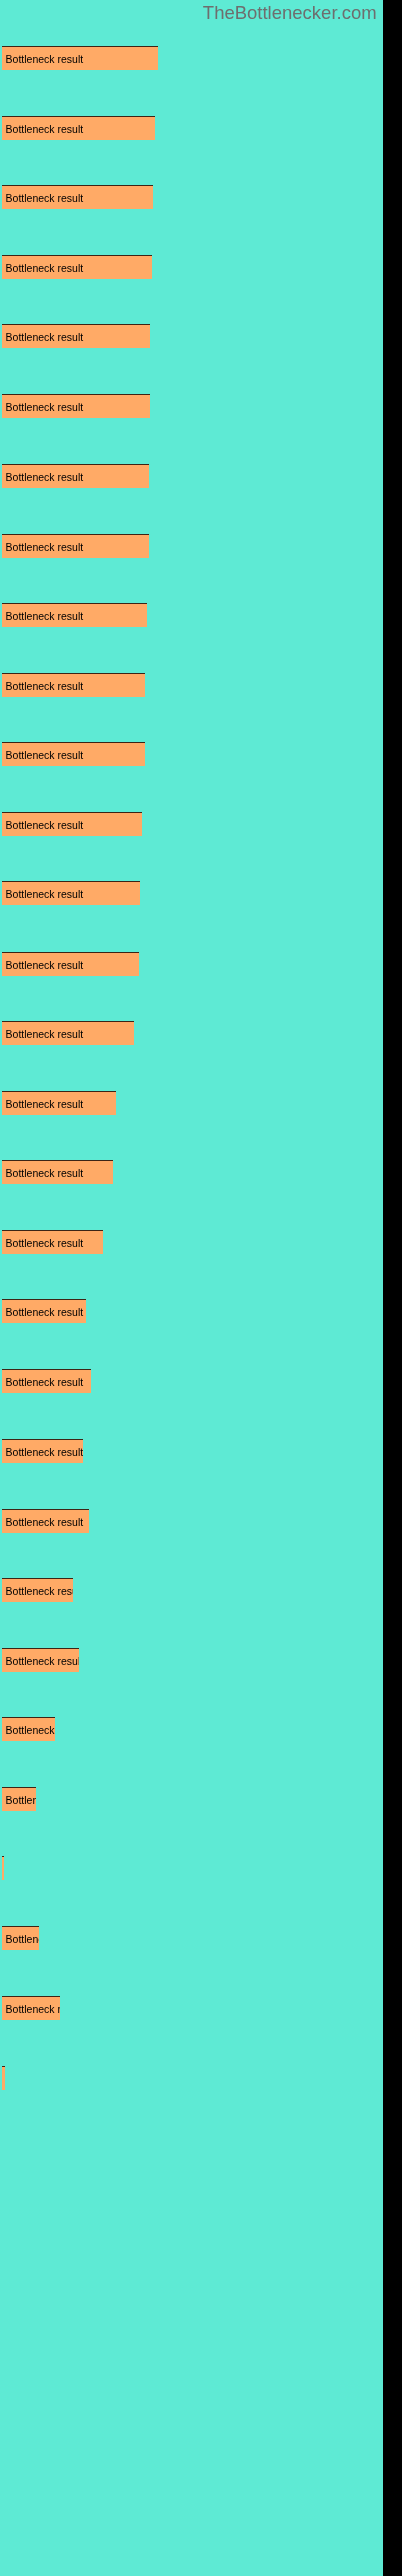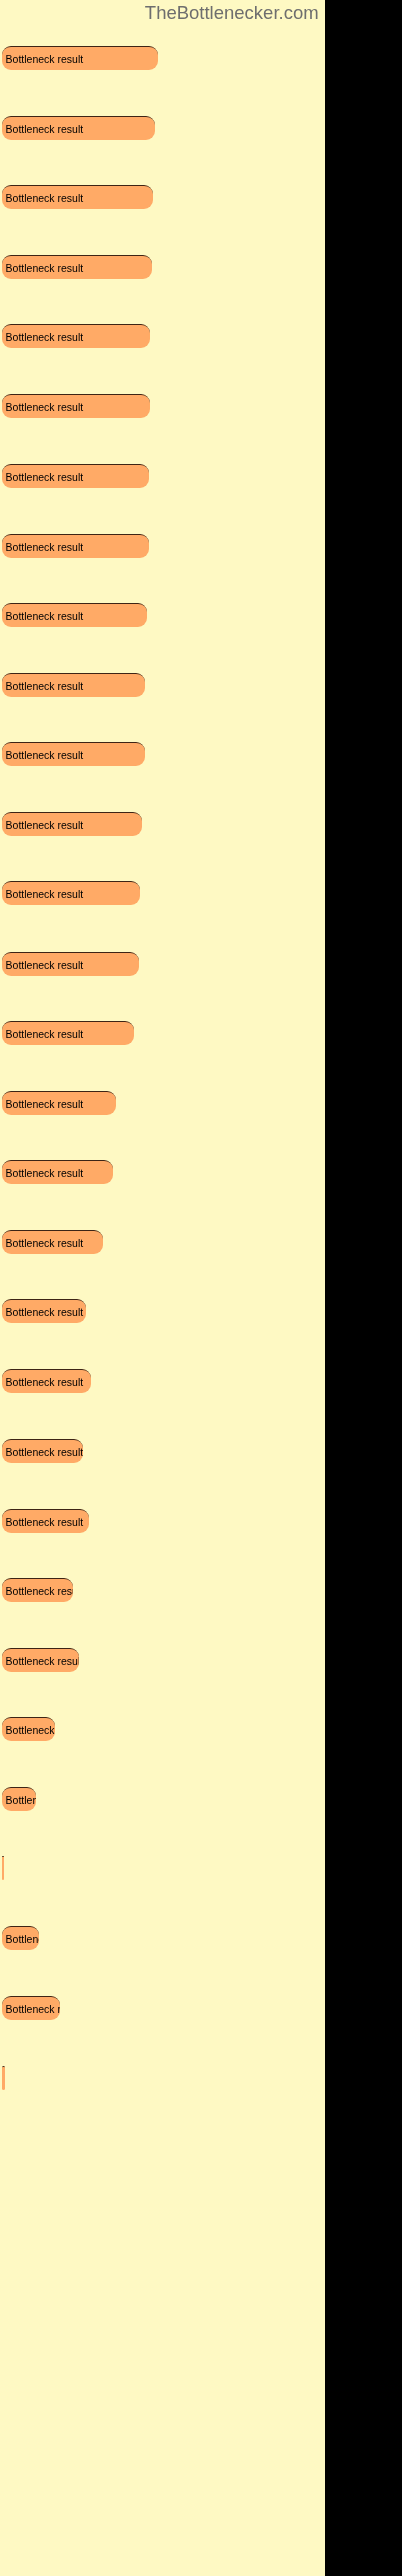--- a/index.html
+++ b/index.html
@@ -11,23 +11,23 @@
     width: 403px;
     height: 2576px;
     position: relative;
     overflow: hidden;
     font-family: "Liberation Sans", sans-serif;
   }
   #chart-root {
     position: absolute;
     left: 0;
     top: 0;
-    width: 325px;
+    width: 383px;
     height: 2576px;
-    background: #fef9c3;
+    background: #5eead4;
   }
   .watermark {
     position: absolute;
     right: 6.4px;
     top: 1.6px;
     color: #6e6e6e;
     font-size: 18.5px;
     font-family: "Liberation Sans", sans-serif;
     letter-spacing: 0px;
     white-space: nowrap;
@@ -42,21 +42,20 @@
   .bar {
     position: absolute;
     left: 2.4px;
     top: 0;
     height: 24px;
     background: #ffaa66;
     border-top: 0.8px solid #3d2415;
     box-sizing: border-box;
     overflow: hidden;
     white-space: nowrap;
-    border-radius: 9px;
   }
   .bar-label {
     position: absolute;
     left: 3.2px;
     top: 0;
     height: 24px;
     line-height: 24px;
     font-size: 10.5px;
     color: #000000;
     font-family: "Liberation Sans", sans-serif;

